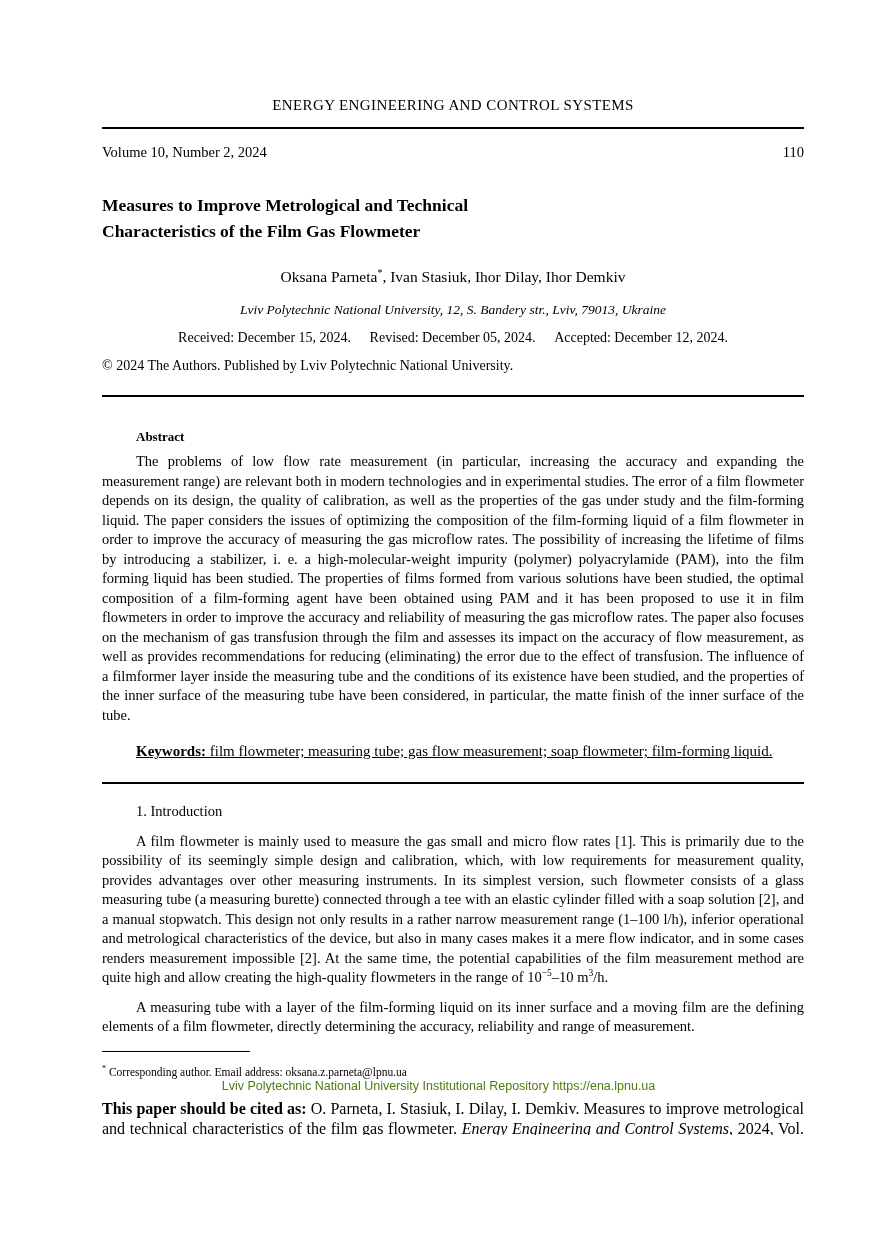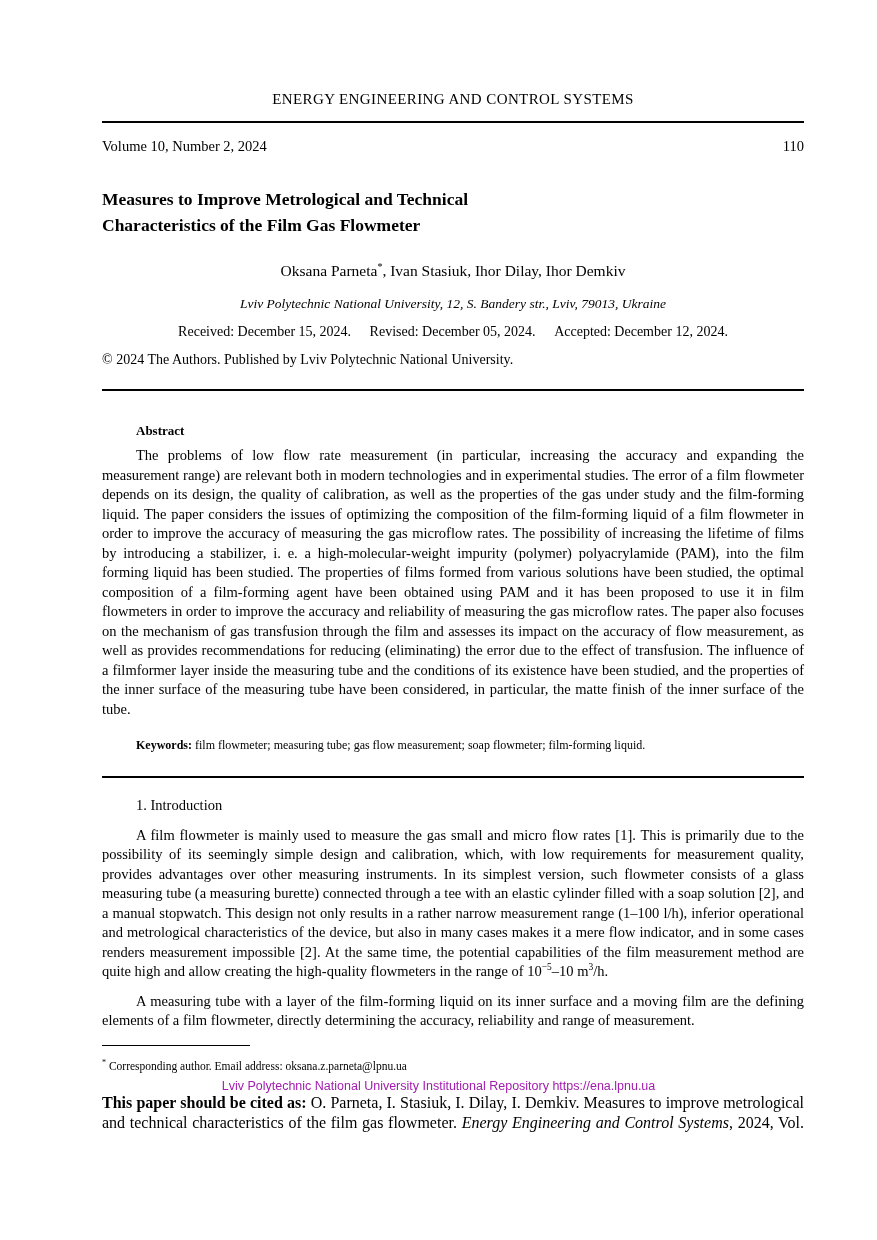--- a/index.html
+++ b/index.html
@@ -4,21 +4,21 @@
 <style>
   html, body { margin: 0; padding: 0; background: #ffffff; }
   .page {
     width: 877px;
     height: 1135px;
     position: relative;
     background: #ffffff;
     color: #000000;
     font-family: "Liberation Serif", "DejaVu Serif", serif;
     box-sizing: border-box;
-    padding: 6px 73px 0 102px;
+    padding: 12px 73px 0 102px;
     overflow: hidden;
   }
   .journal-title {
     margin-top: 84px;
     text-align: center;
     font-size: 15px;
     line-height: 18px;
     letter-spacing: 0.4px;
   }
   .rule { border-top: 2px solid #000; height: 0; }
@@ -69,24 +69,25 @@
   }
   .body-text {
     margin: 6px 0 0 0;
     font-size: 14.5px;
     line-height: 19.5px;
     text-align: justify;
     text-indent: 34px;
   }
   .keywords {
     margin: 17px 0 0 0;
-    font-size: 12px;
+    font-size: 15px;
     line-height: 19.5px;
     text-indent: 34px;
     text-align: justify;
+    text-decoration: underline;
   }
   .rule-section { margin-top: 20px; }
   .section-heading {
     margin-top: 18px;
     padding-left: 34px;
     font-weight: normal;
     font-size: 14.5px;
     line-height: 18px;
   }
   .para1 { margin-top: 12px; }
@@ -113,21 +114,21 @@
   .bold { font-weight: bold; }
   .repo-footer {
     position: absolute;
     left: 0;
     right: 0;
     bottom: 41px;
     text-align: center;
     font-family: "Liberation Sans", "DejaVu Sans", sans-serif;
     font-size: 12.5px;
     line-height: 15px;
-    color: #a21caf;
+    color: #4d7c0f;
   }
 </style>
 </head>
 <body>
 
 <div class="page">
 
   <div class="journal-title">ENERGY ENGINEERING AND CONTROL SYSTEMS</div>
 
   <div class="rule rule-header"></div>

